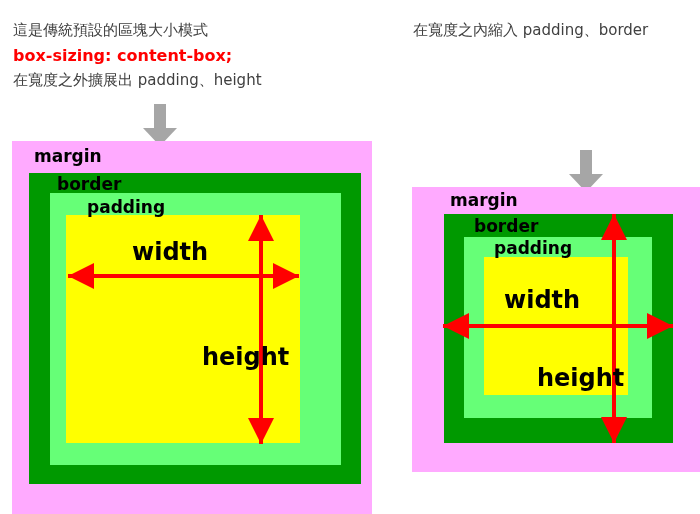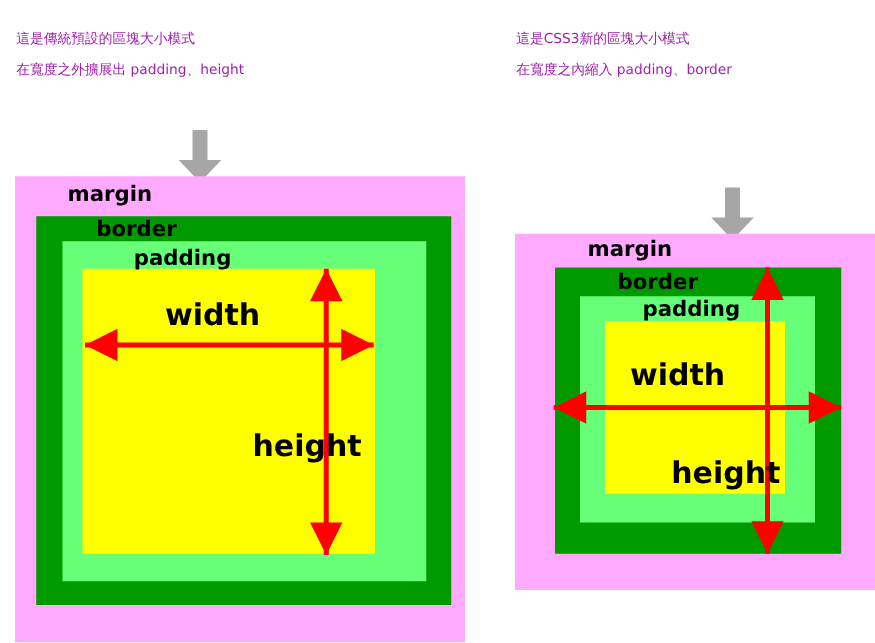--- a/index.html
+++ b/index.html
@@ -22,22 +22,22 @@
   }
 
   
   .caption {
     position: absolute;
     line-height: 25px;
     white-space: nowrap;
   }
   .caption .line {
     display: block;
-    font-size: 11px;
-    color: #a21caf;
+    font-size: 15px;
+    color: #404040;
     font-weight: normal;
   }
   .caption .line.code {
     font-weight: bold;
     color: #ff0000;
     font-size: 16px;
     letter-spacing: 0px;
   }
   .caption.left  { left: 13px;  top: 18px; }
   .caption.right { left: 413px; top: 18px; }
@@ -81,21 +81,20 @@
   .layer-padding { background: #66ff77; }
   .layer-content { background: #ffff00; }
 
   .layer-label {
     position: absolute;
     font-size: 17px;
     font-weight: bold;
     color: #000000;
     white-space: nowrap;
     line-height: 19px;
-    margin-left: 20px;
   }
 
   
   #diagram-content-box { left: 12px; top: 141px; width: 360px; height: 373px; }
   #diagram-content-box .layer-margin  { left: 0;   top: 0;   width: 360px; height: 373px; }
   #diagram-content-box .layer-border  { left: 17px; top: 32px; width: 332px; height: 311px; }
   #diagram-content-box .layer-padding { left: 38px; top: 52px; width: 291px; height: 272px; }
   #diagram-content-box .layer-content { left: 54px; top: 74px; width: 234px; height: 228px; }
   #diagram-content-box .lbl-margin  { left: 22px; top: 6px; }
   #diagram-content-box .lbl-border  { left: 45px; top: 34px; }
@@ -190,25 +189,25 @@
   #diagram-border-box .lbl-width  { left: 92px;  top: 100px; }
   #diagram-border-box .lbl-height { left: 125px; top: 178px; }
 </style>
 </head>
 <body>
 
 <div class="stage">
 
   <div class="caption left">
     <span class="line">這是傳統預設的區塊大小模式</span>
+    <span class="line code">box-sizing: content-box;</span>
     <span class="line">在寬度之外擴展出  padding、height</span>
   </div>
 
   <div class="caption right">
-    <span class="line">這是CSS3新的區塊大小模式</span>
     <span class="line">在寬度之內縮入  padding、border</span>
   </div>
 
   <div class="grey-arrow g-left">
     <div class="shaft"></div>
     <div class="head"></div>
   </div>
   <div class="grey-arrow g-right">
     <div class="shaft"></div>
     <div class="head"></div>

